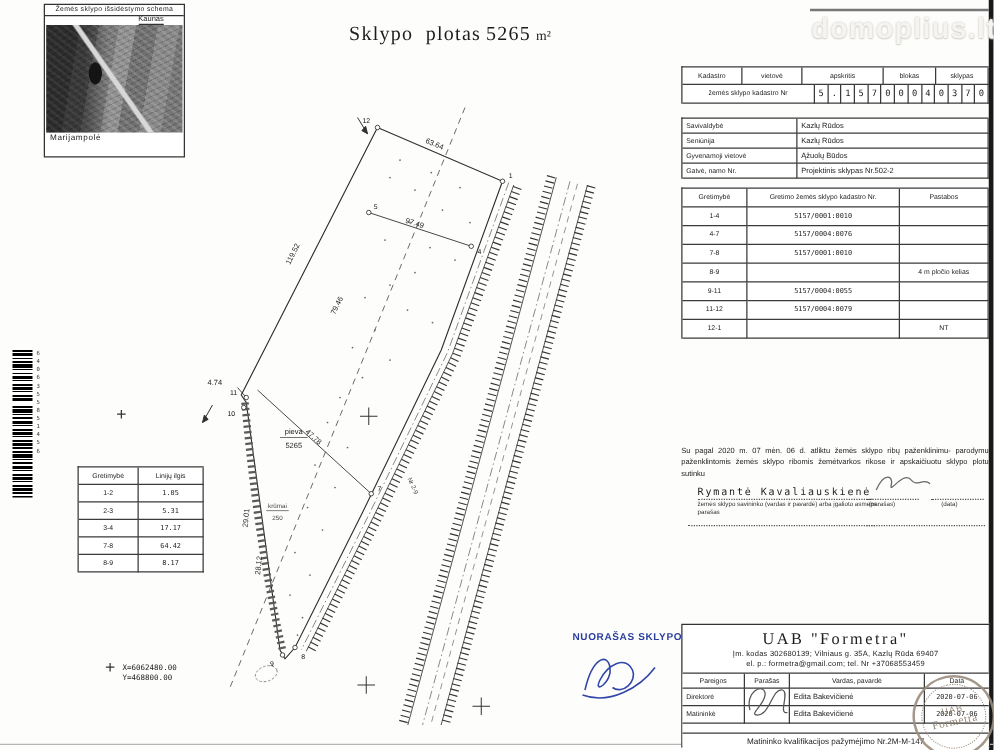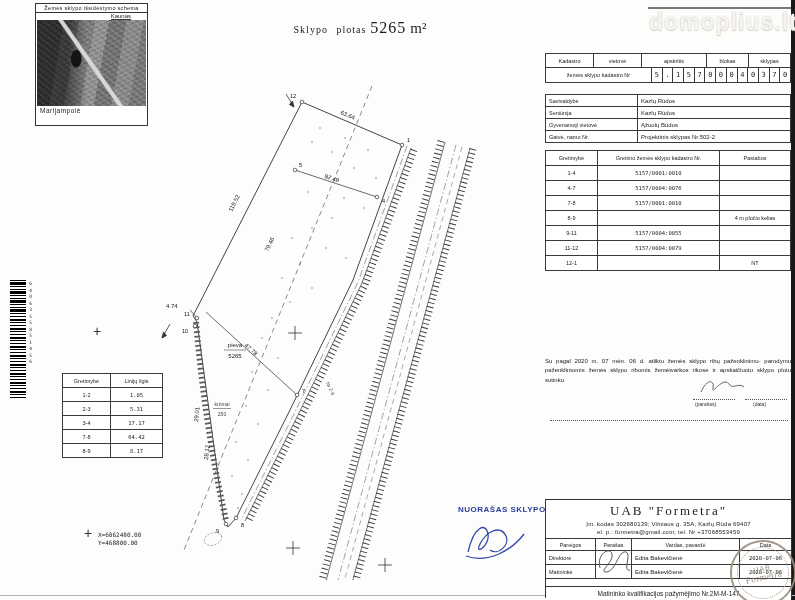--- a/index.html
+++ b/index.html
@@ -8,23 +8,23 @@
   
   .tbl{border-top:1px solid #3a3a3a;border-left:1px solid #3a3a3a;background:#fff}
   .row{display:flex}
   .cell{border-right:1px solid #3a3a3a;border-bottom:1px solid #3a3a3a;display:flex;align-items:center;justify-content:center;text-align:center;box-sizing:border-box;overflow:hidden}
   .cl{justify-content:flex-start;padding-left:3px;text-align:left}.f55{font-size:5.5px}.f6{font-size:6px}.f65{font-size:6.5px}.f7{font-size:7px}
   .mono{font-family:"DejaVu Sans Mono",monospace}
   .dotted{border-bottom:1px dotted #555;height:1px}
   
   #title-line1{font-family:"Liberation Serif",serif;font-weight:700;font-size:14px;letter-spacing:2px;word-spacing:9px;text-align:center}
   #subtitle{font-family:"Liberation Serif",serif;text-align:center;margin-top:3px}
-  #subtitle .pre{font-size:10px;letter-spacing:1px;word-spacing:5px}
+  #subtitle .pre{font-size:16px;letter-spacing:1px;word-spacing:5px}
   #subtitle .val{font-size:16px;letter-spacing:1px}
-  #subtitle .unit{font-size:15px}
+  #subtitle .unit{font-size:11px}
   
   #watermark{font-weight:700;font-size:23px;letter-spacing:1px;color:#f6f4f0;text-shadow:0 0 2px #c9c5bf,0 1px 1px #dcd8d2}
   
   #inset{border:1px solid #333;background:#fff}
   #inset .ititle{font-size:5.5px;text-align:center;border-bottom:1px solid #333;padding:1px 0;letter-spacing:.3px}
   #inset .itop{font-size:6px;text-align:right;padding:0 16px 1px 0}
   #inset .itop span{border-bottom:1px solid #333}
   #inset .photo{height:86px;margin:0 1px;background:
       radial-gradient(ellipse 9px 15px at 36% 45%, #141414 55%, rgba(0,0,0,0) 62%),
       linear-gradient(55deg, rgba(0,0,0,0) 47.5%, #d8d8d8 48.5% 50.5%, rgba(0,0,0,0) 51.5%),
@@ -165,20 +165,25 @@
       <div class="cell f55" style="flex:1"></div>
     </div>
     <div class="row" style="height:15px">
       <div class="cell f55" style="width:52px">12-1</div>
       <div class="cell f55 mono" style="width:122px"></div>
       <div class="cell f55" style="flex:1">NT</div>
     </div>
   </div>
 
   <div id="agreement" class="abs" style="left:545px;top:357px;width:246px">Su pagal 2020 m. 07 mėn. 06 d. atliktu žemės sklypo ribų paženklinimu- parodymu paženklintomis žemės sklypo ribomis žemėtvarkos rikose ir apskaičiuotu sklypo plotu sutinku</div>
+  <div class="abs" style="left:558px;top:389px;width:150px">
+    <div id="owner-name">Rymantė Kavaliauskienė</div>
+    <div class="dotted" style="width:140px"></div>
+    <div class="cap" style="margin-top:1px">žemės sklypo savininko (vardas ir pavardė) arba įgalioto asmens parašas</div>
+  </div>
   <svg class="abs" style="left:697px;top:374px" width="52" height="24" viewBox="0 0 52 24">
     <path d="M4,18 C10,4 18,6 16,14 C14,22 26,2 32,10 C36,16 42,8 47,13" fill="none" stroke="#666" stroke-width="1"></path>
   </svg>
   <div class="abs dotted" style="left:693px;top:398px;width:42px"></div>
   <div class="abs cap" style="left:695px;top:401px">(parašas)</div>
   <div class="abs dotted" style="left:745px;top:398px;width:42px"></div>
   <div class="abs cap" style="left:753px;top:401px">(data)</div>
   <div class="abs dotted" style="left:550px;top:419px;width:150px"></div>
   <div class="abs dotted" style="left:693px;top:419px;width:95px"></div>
 

